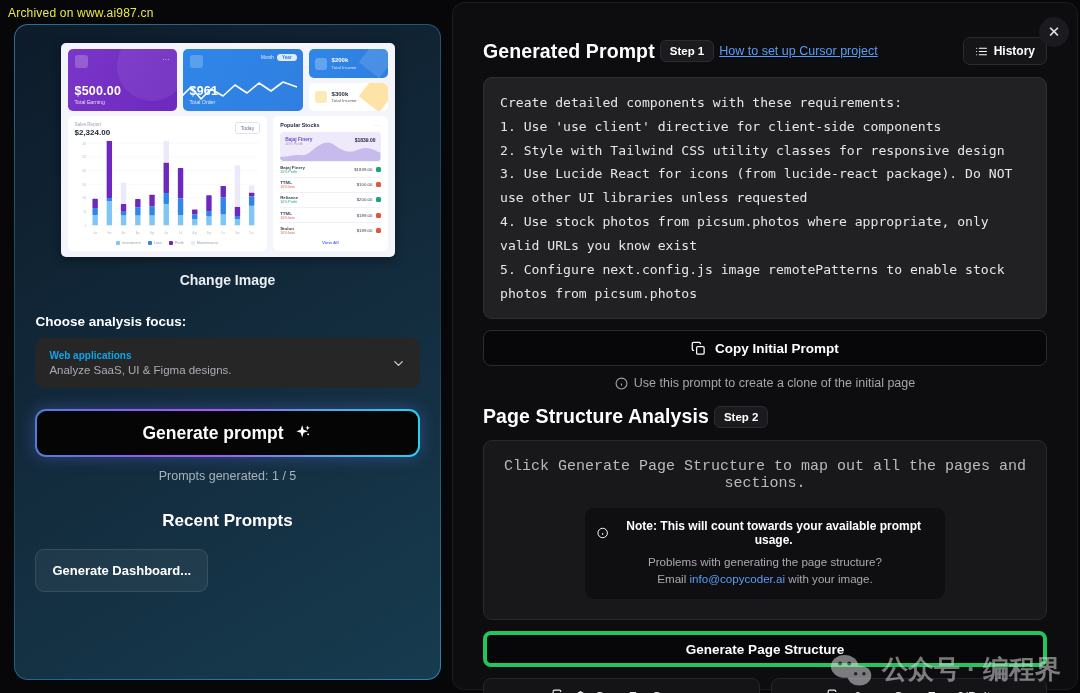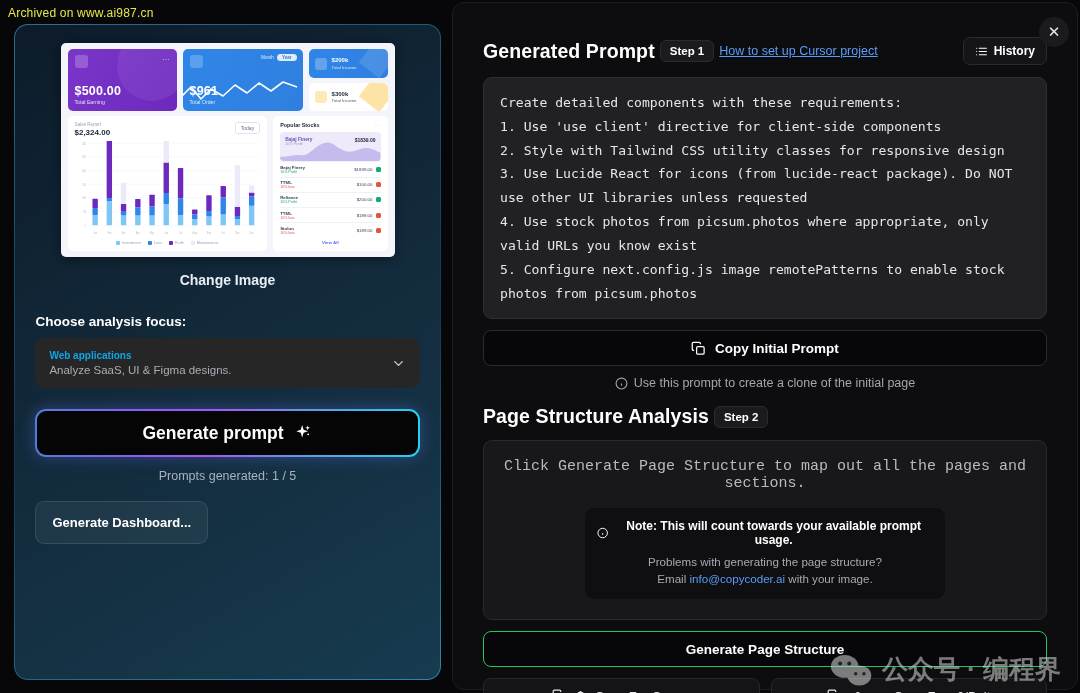--- a/index.html
+++ b/index.html
@@ -196,21 +196,21 @@
     margin:16px auto 0; width:360px; background:#0f0f11; border-radius:9px;
     padding:11px 12px;
   }
   .note-line1 {
     color:#fff; font-size:12px; font-weight:700;
     display:flex; align-items:center; justify-content:space-between; gap:6px;
   }
   .note-line2 { color:#a9a9b1; font-size:11.6px; margin-top:7px; line-height:1.45;}
   .note-line2 .mail { color:#5a9cf8;}
   .gen-struct {
-    margin-top:11px; background:#070709; border:1px solid #22c55e; border-radius:8px;
+    margin-top:11px; background:#070709; border:4px solid #22c55e; border-radius:8px;
     height:36px; display:flex; align-items:center; justify-content:center;
     color:#fff; font-size:13.5px; font-weight:700; cursor:pointer;
   }
   .two-btn { display:flex; gap:11px; margin-top:11px;}
   .half-btn {
     flex:1; background:#141417; border:1px solid #26262b; border-radius:8px;
     height:36px; display:flex; align-items:center; justify-content:center; gap:8px;
     color:#e9e9ec; font-size:13px; cursor:pointer;
   }
   .wm {
@@ -467,20 +467,21 @@
           <svg width="20" height="20" viewBox="0 0 24 24" fill="#ffffff">
             <path d="M11 2.5 L12.7 8.1 L18 9.9 L12.7 11.7 L11 17.3 L9.3 11.7 L4 9.9 L9.3 8.1 Z"></path>
             <path d="M17.6 3 L18.4 5 L20.4 5.8 L18.4 6.6 L17.6 8.6 L16.8 6.6 L14.8 5.8 L16.8 5 Z"></path>
             <circle cx="18.2" cy="13.6" r="1.1"></circle>
           </svg>
         </div>
       </div>
 
       <div class="prompts-count">Prompts generated: 1 / 5</div>
 
+      <div class="recent-title">Recent Prompts</div>
 
       <div class="recent-chip">Generate Dashboard...</div>
     </div>
   </div>
 
   <div class="modal">
     <div class="close-btn">✕</div>
 
     <div class="modal-body">
 

